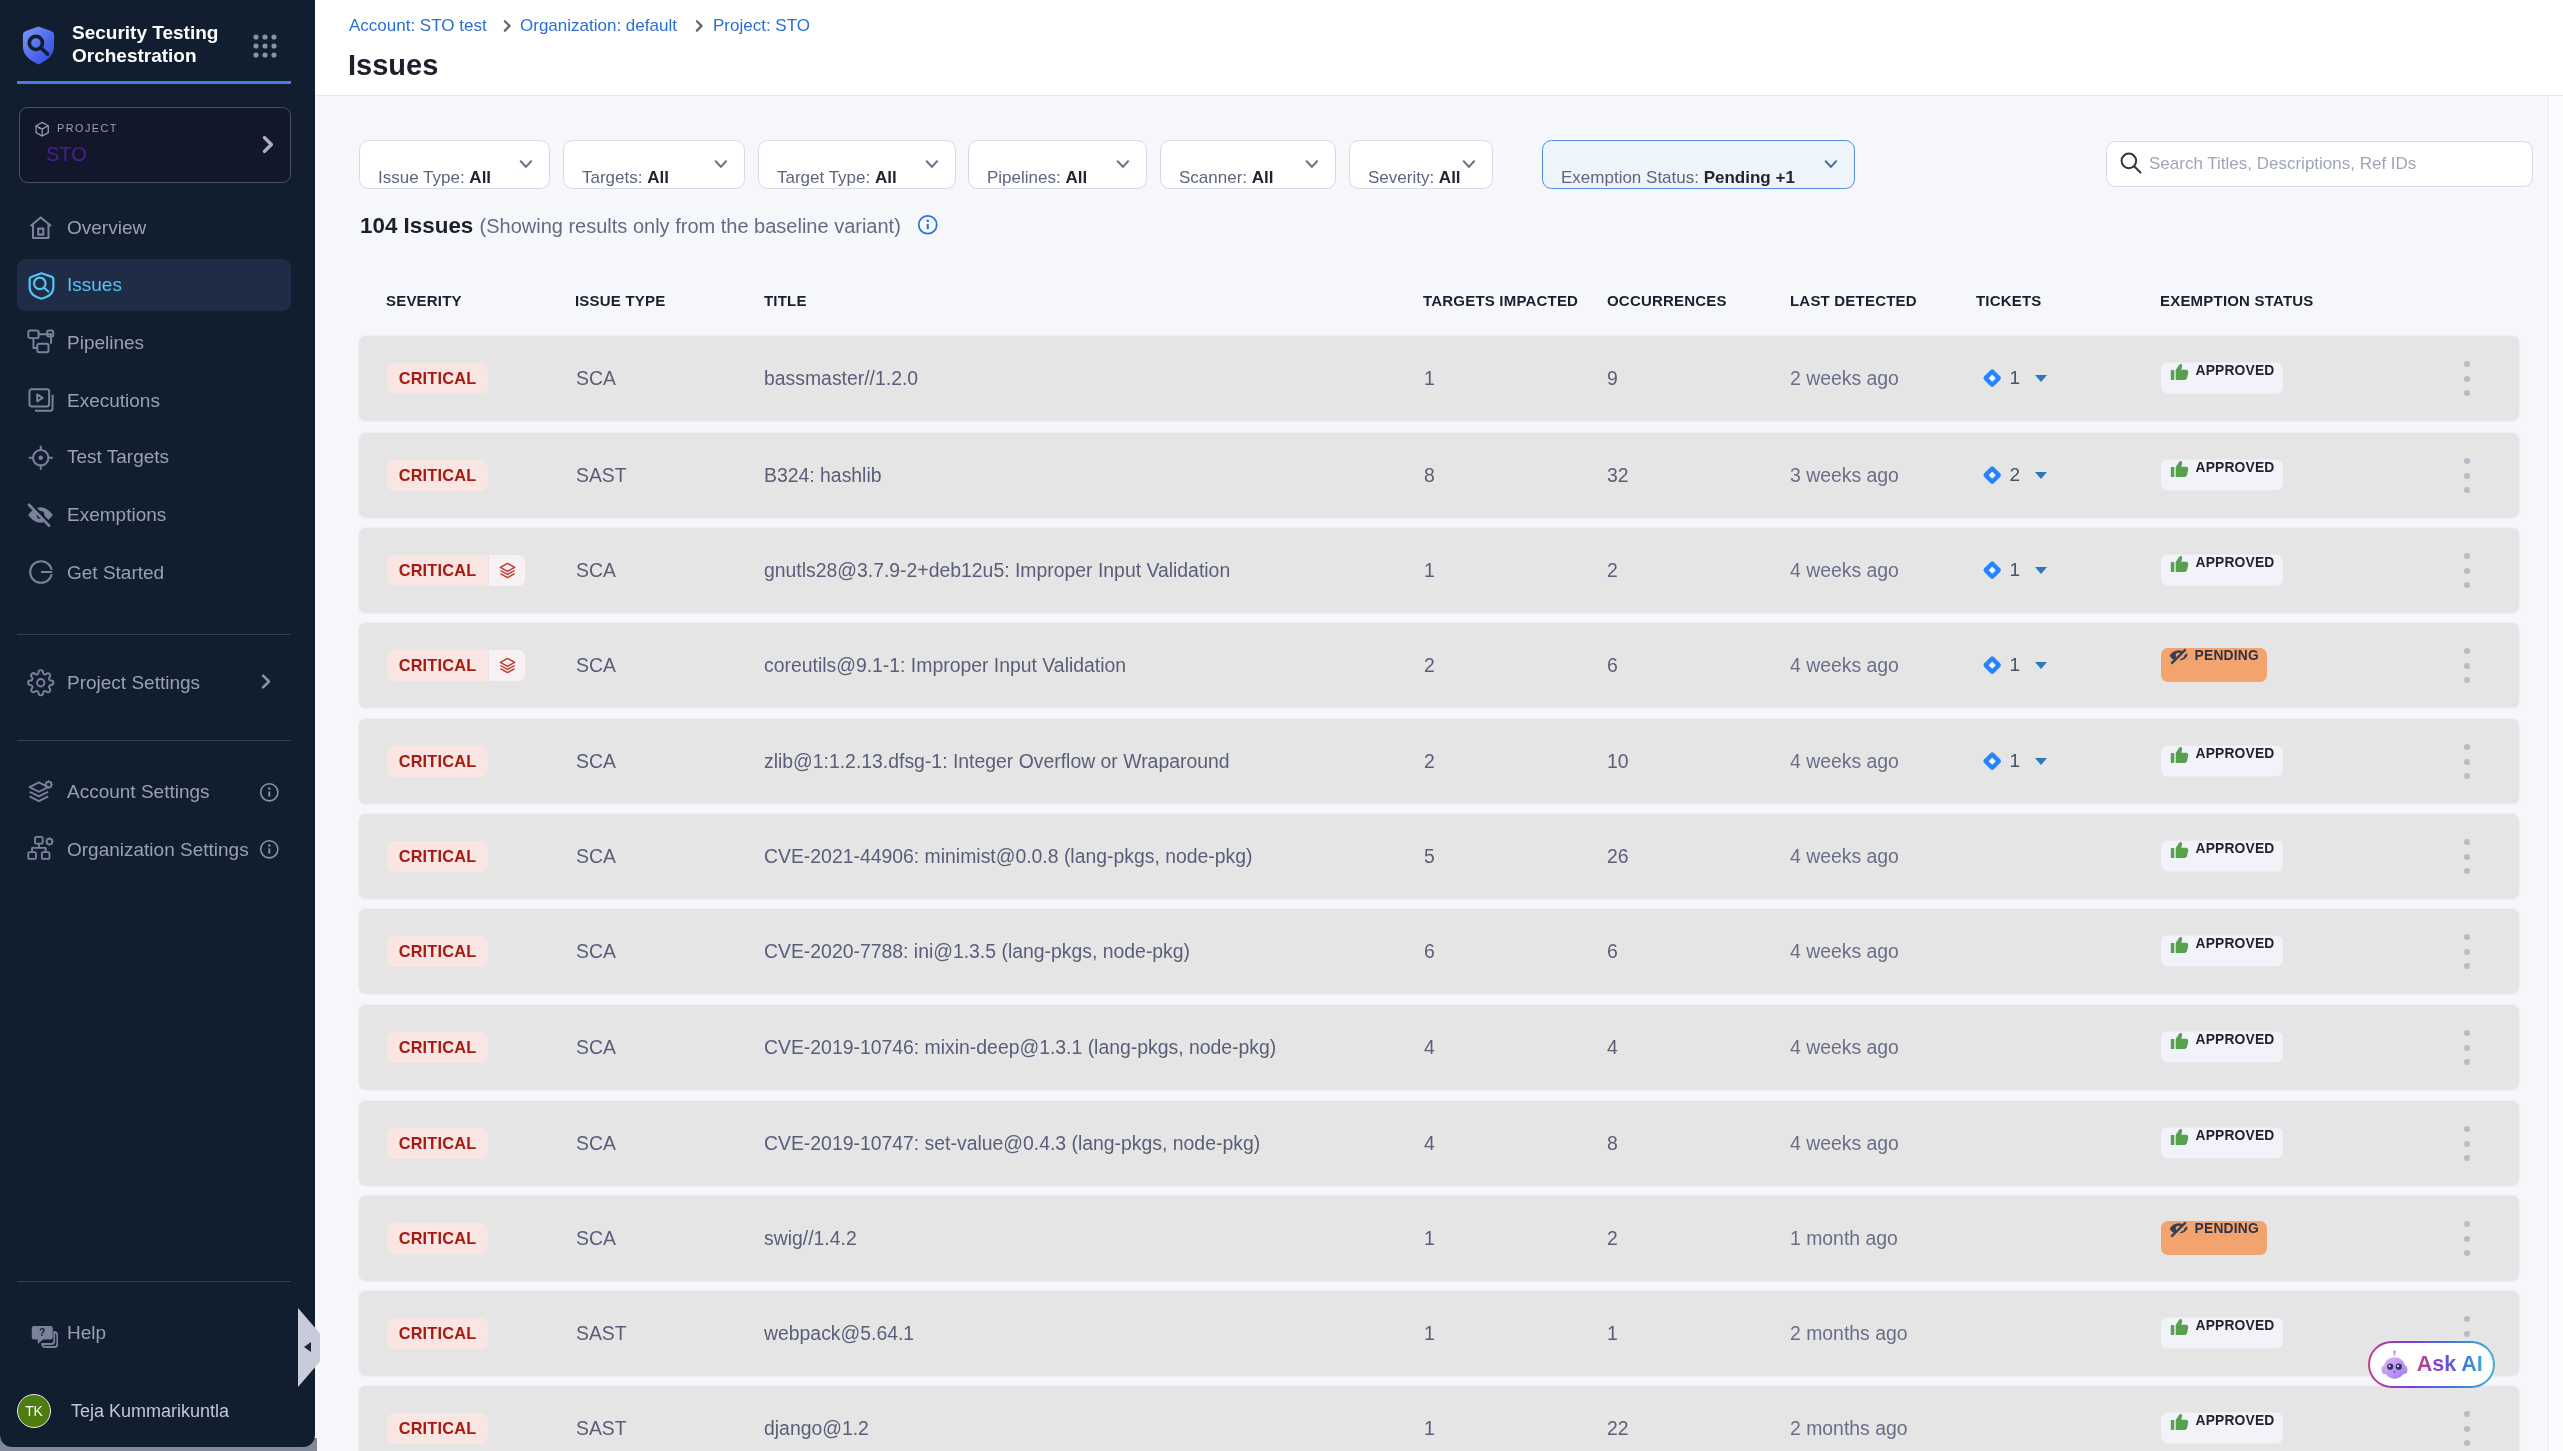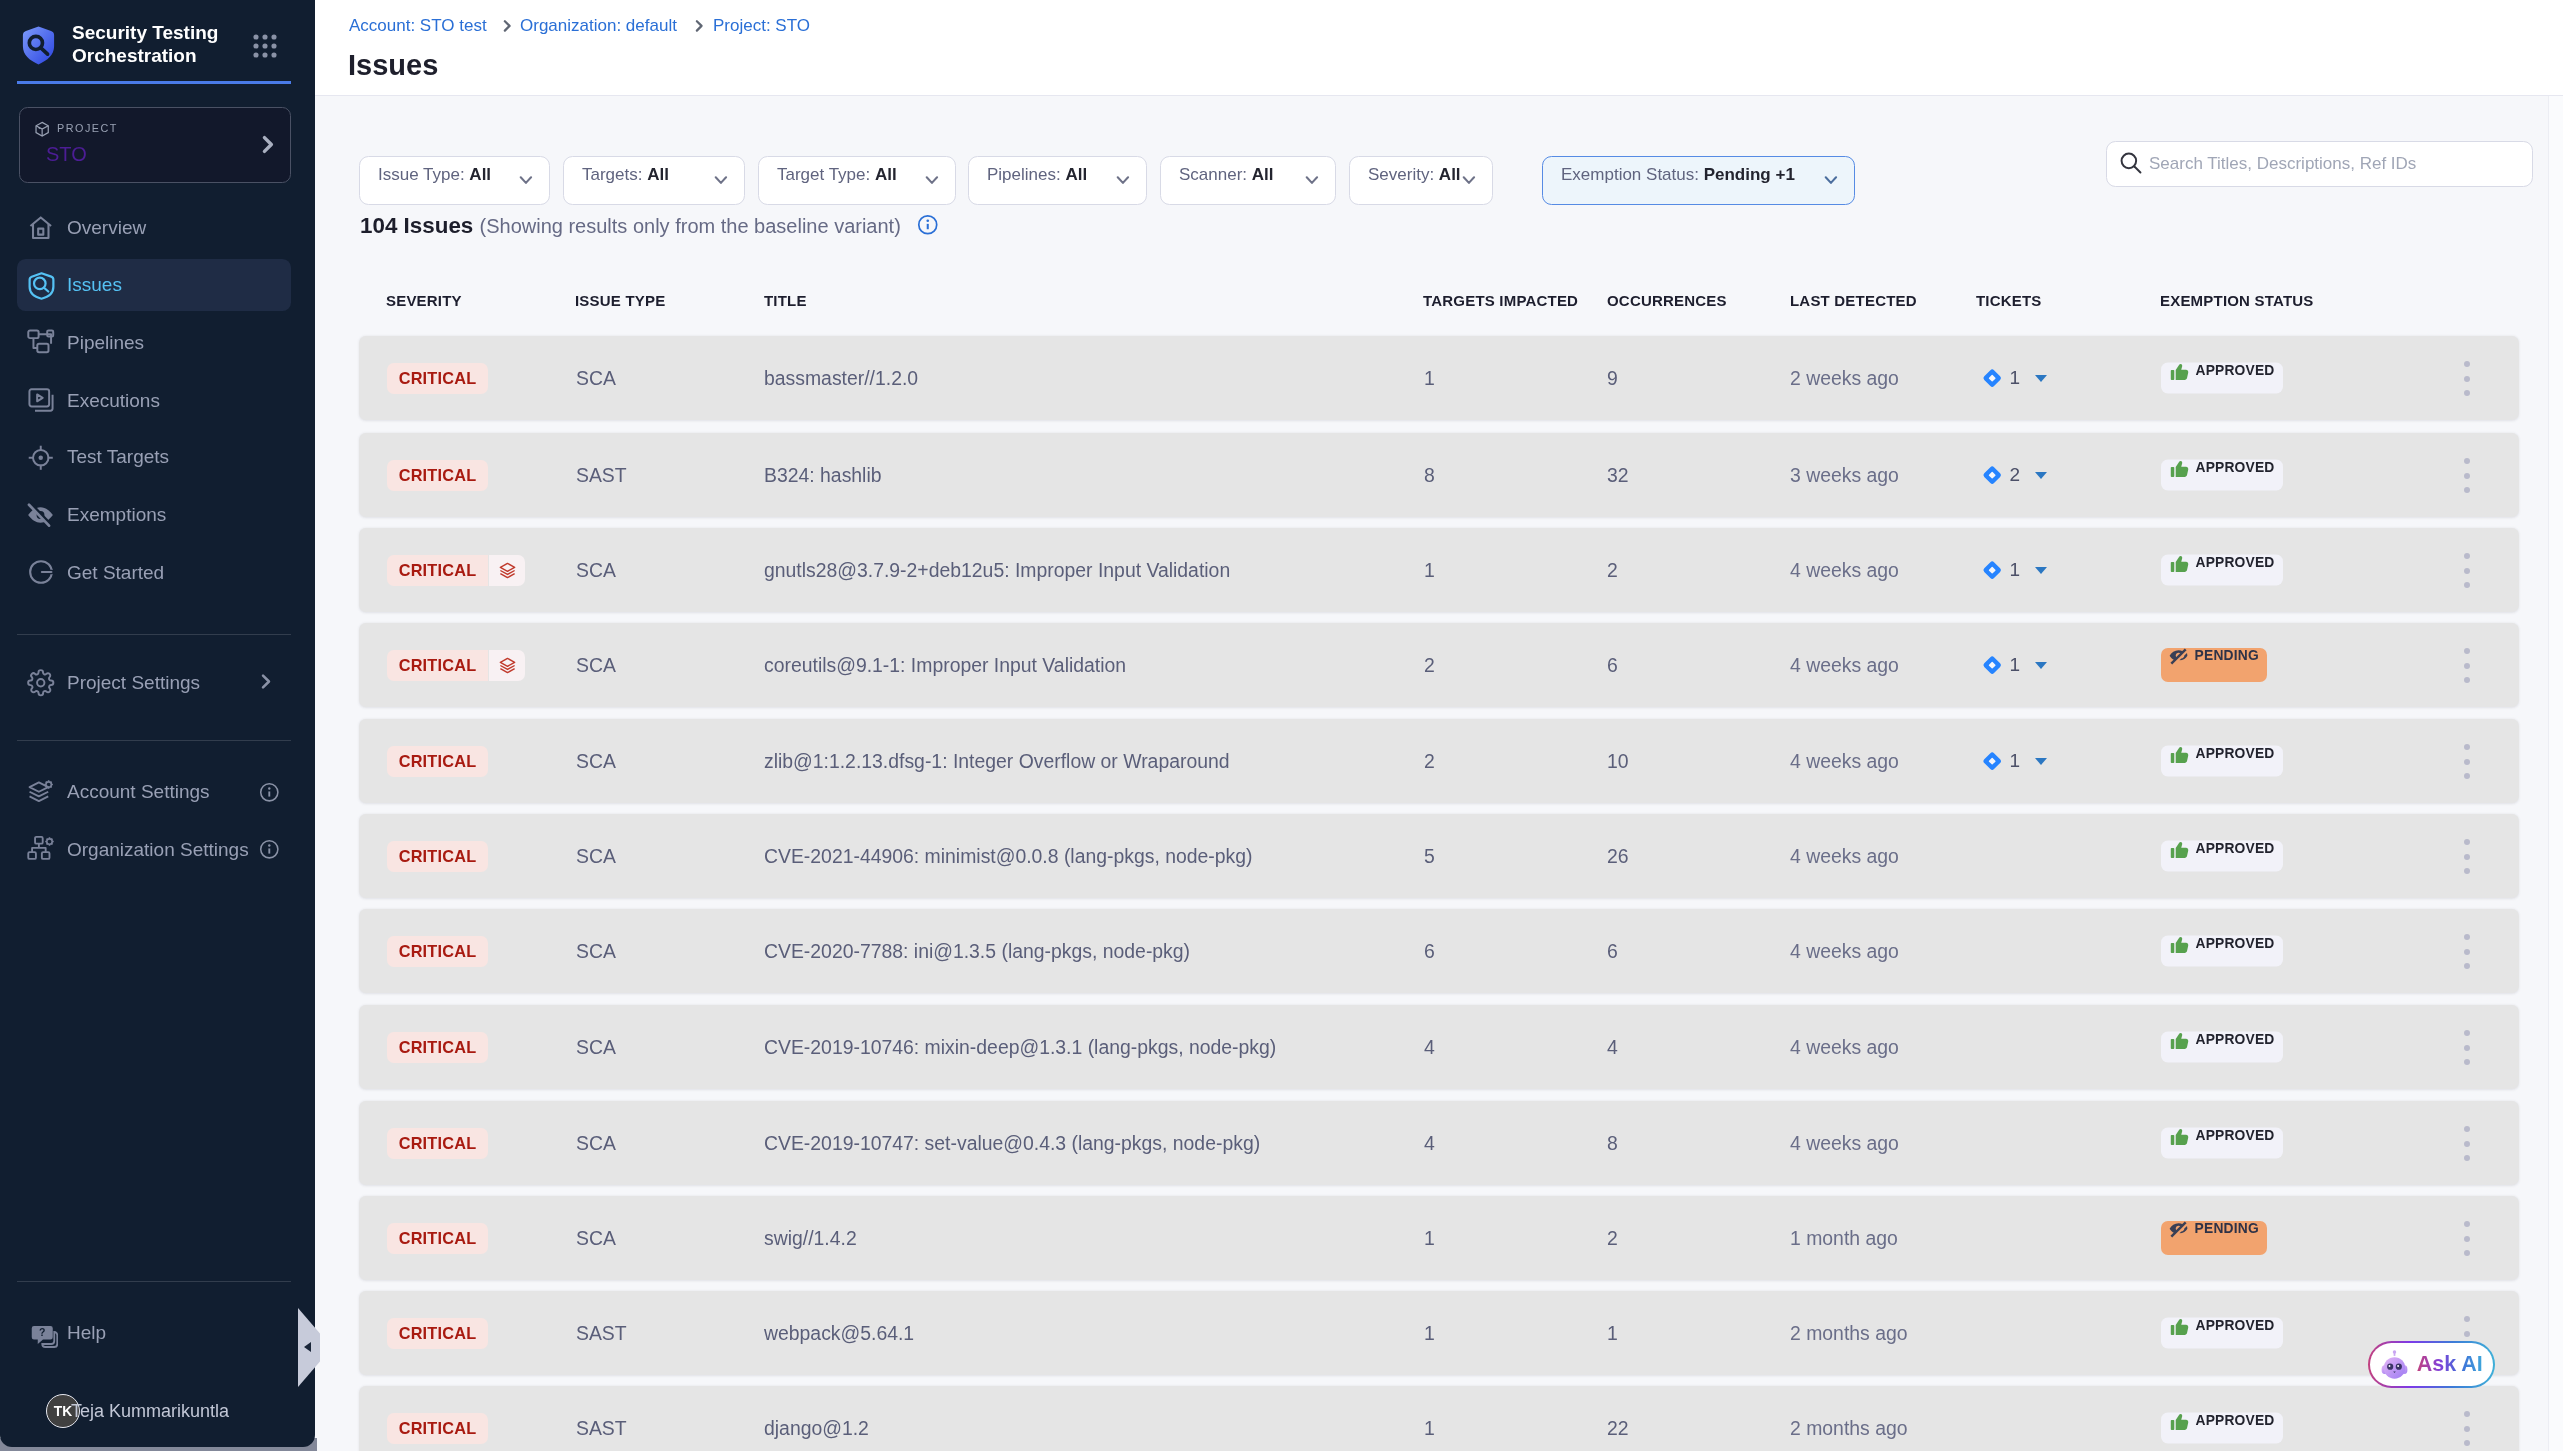--- a/index.html
+++ b/index.html
@@ -21,22 +21,22 @@
   #proj-card { left:19px; top:107px; width:272px; height:76px; background:#12182B;
                border:1.3px solid #4A5164; border-radius:8.6px; }
   #proj-label { left:57px; top:122px; color:#99A1B3; font-size:10.8px; font-weight:normal; letter-spacing:1.5px; }
   #proj-name { left:46px; top:143px; color:#4c1d95; font-size:20px; }
 
   
   #header { left:315px; top:0; width:2248px; height:96px; background:#FFFFFF; border-bottom:0.9px solid #E6E7F0; }
   .crumb { color:#2A6FD6; font-size:17px; }
   #page-title { left:348px; top:49px; font-size:29px; font-weight:bold; color:#1E1F2C; }
 
-  .pill { position:absolute; top:156px; height:49px; background:#FFFFFF; border:1.3px solid #D8DAE6;
-          border-radius:9.5px; display:flex; align-items:flex-start; padding:8px 0 0 18px; }
+  .pill { position:absolute; top:140px; height:49px; background:#FFFFFF; border:1.3px solid #D8DAE6;
+          border-radius:9.5px; display:flex; align-items:flex-end; padding:8px 0 0 18px; }
   .pill .lab { color:#60647F; font-size:17px; white-space:pre; }
   .pill .val { color:#23242F; font-size:17px; font-weight:bold; white-space:pre; }
   .pill svg { position:absolute; right:16.3px; top:50%; margin-top:-4.3px; }
 
   #search { left:2106px; top:141px; width:427px; height:46px; background:#fff; border:1.3px solid #D8DAE6; border-radius:9.5px; }
   #search-ph { left:2149px; top:154px; color:#A0A6B6; font-size:17px; }
 
   #count-line { left:360px; top:213px; font-size:22.4px; color:#1D1E2B; font-weight:bold; }
   #count-line span { font-weight:normal; color:#666A85; font-size:20px; }
 
@@ -207,21 +207,21 @@
 </svg>
 
 <div class="abs sb-divider" style="top:1281px"></div>
 <svg class="abs" style="left:31px;top:1323px" width="27" height="27" viewBox="0 0 36 36">
   <path d="M4 4 h22 a3 3 0 0 1 3 3 v12 a3 3 0 0 1 -3 3 h-10 l-7 6 v-6 h-5 a3 3 0 0 1 -3 -3 v-12 a3 3 0 0 1 3 -3 z" fill="#7A8299"></path>
   <text x="15" y="17" font-size="14" font-weight="bold" fill="#111E30" text-anchor="middle">?</text>
   <path d="M31 12 v12 a4 4 0 0 1 -4 4 h-12 a4 4 0 0 0 4 4 h12 a4 4 0 0 0 4 -4 v-12 a4 4 0 0 0 -4 -4 z" fill="none" stroke="#7A8299" stroke-width="2.4"></path>
 </svg>
 <div class="abs navtext navitem" style="top:1322px">Help</div>
 
-<div class="abs" style="left:46px;top:1394px;width:34px;height:34px;border-radius:50%;background:#404040;border:1.7px solid #E6E8F0;color:#fff;font-size:13.8px;font-weight:bold;display:flex;align-items:center;justify-content:center;">TK</div>
+<div class="abs" style="left:17px;top:1394px;width:34px;height:34px;border-radius:50%;background:#4d7c0f;border:1.7px solid #E6E8F0;color:#fff;font-size:13.8px;font-weight:normal;display:flex;align-items:center;justify-content:center;">TK</div>
 <div class="abs" style="left:71px;top:1401px;color:#C2C7D6;font-size:18px;">Teja Kummarikuntla</div>
 
 <div class="abs" style="left:298px;top:1308px;width:22.4px;height:79px;background:#C7CBDA;clip-path:polygon(0 0,100% 33%,100% 67%,0 100%);"></div>
 <div class="abs" style="left:304px;top:1342px;width:0;height:0;border-top:5.2px solid transparent;border-bottom:5.2px solid transparent;border-right:7.7px solid #1A2639;"></div>
 
 <div class="abs" id="header"></div>
 <div class="abs" style="left:2548px;top:96px;width:15.5px;height:1356px;background:#FAFBFD;border-left:0.9px solid #ECEDF3;"></div>
 <div class="abs crumb" style="left:349px;top:15.5px;">Account: STO test</div>
 <svg class="abs" style="left:501px;top:19px" width="12" height="13.8" viewBox="0 0 14 16" fill="none" stroke="#5F6673" stroke-width="2.6" stroke-linecap="round" stroke-linejoin="round">
     <path d="M4.5 2.5 L10 8 L4.5 13.5"></path>

